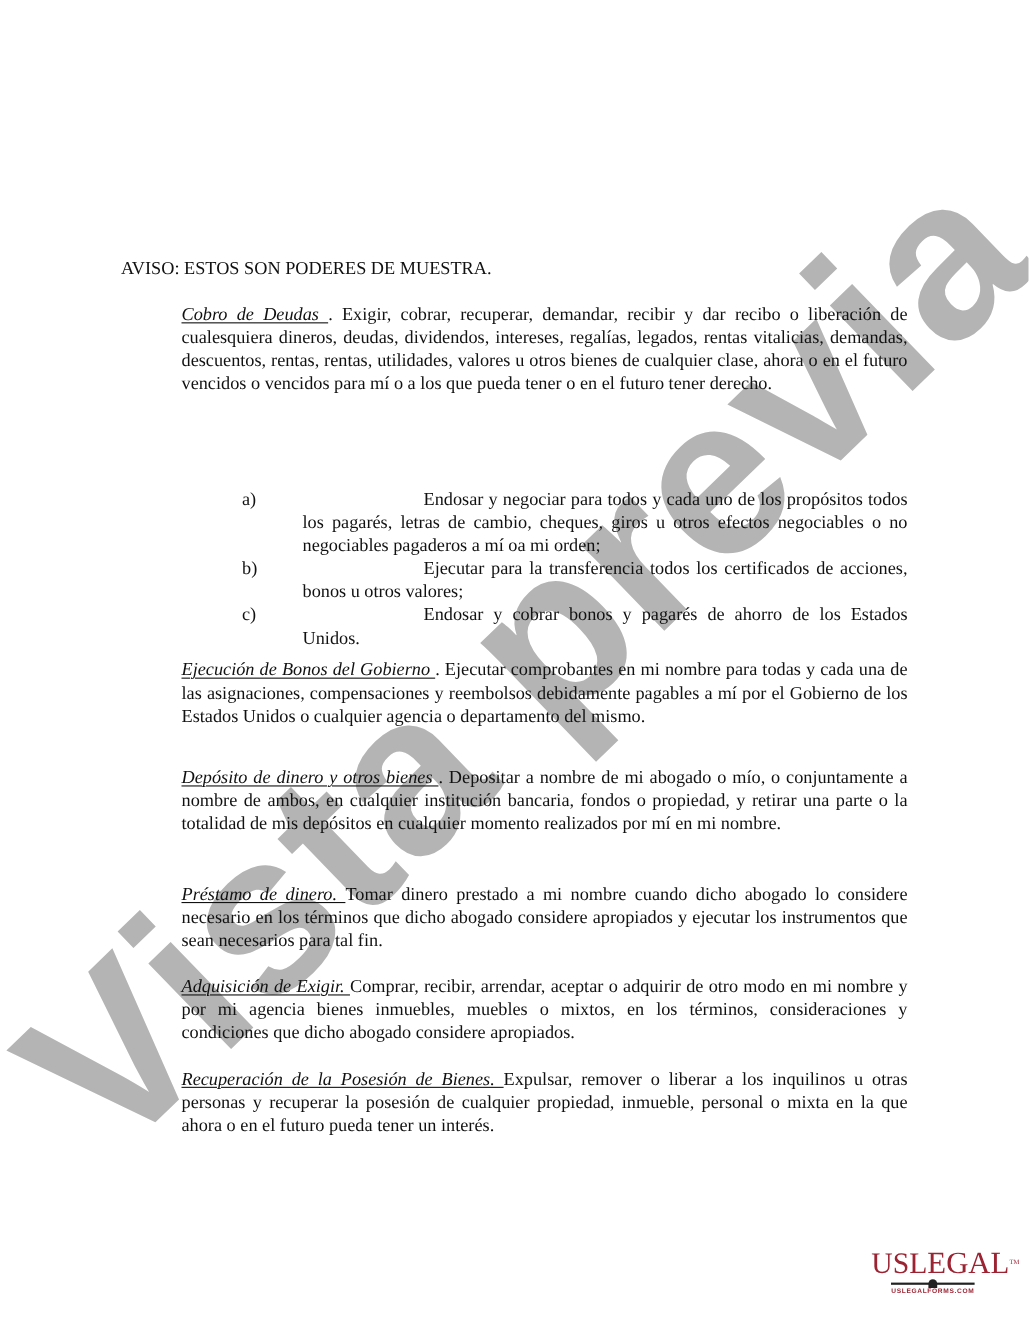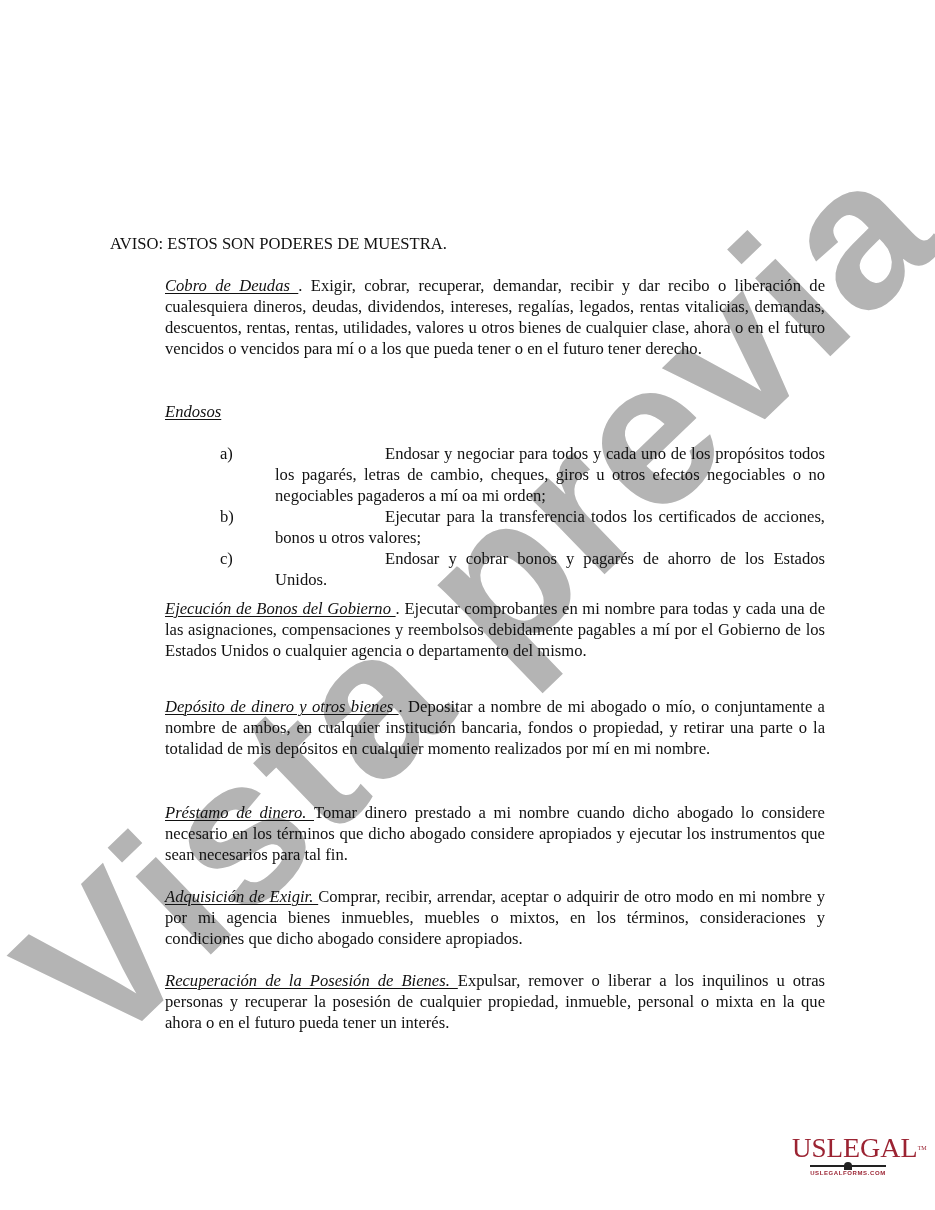--- a/index.html
+++ b/index.html
@@ -34,23 +34,20 @@
 </div>
 
 <div class="page">
 
   <div class="heading txt">AVISO: ESTOS SON PODERES DE MUESTRA.</div>
 
   <div class="para txt" style="top:275px;">
     <span class="ul">Cobro de Deudas </span><span>. Exigir, cobrar, recuperar, demandar, recibir y dar recibo o liberación de cualesquiera dineros, deudas, dividendos, intereses, regalías, legados, rentas vitalicias, demandas, descuentos, rentas, rentas, utilidades, valores u otros bienes de cualquier clase, ahora o en el futuro vencidos o vencidos para mí o a los que pueda tener o en el futuro tener derecho.</span>
   </div>
 
-  <div class="para txt" style="top:401px;">
-    <span class="ul">Endosos </span>
-  </div>
 
   <div class="item txt" style="top:443px;">
     <span class="lbl">a)</span>
     <div class="body">Endosar y negociar para todos y cada uno de los propósitos todos los pagarés, letras de cambio, cheques, giros u otros efectos negociables o no negociables pagaderos a mí oa mi orden;</div>
   </div>
   <div class="item txt" style="top:506px;">
     <span class="lbl">b)</span>
     <div class="body">Ejecutar para la transferencia todos los certificados de acciones, bonos u otros valores;</div>
   </div>
   <div class="item txt" style="top:548px;">

